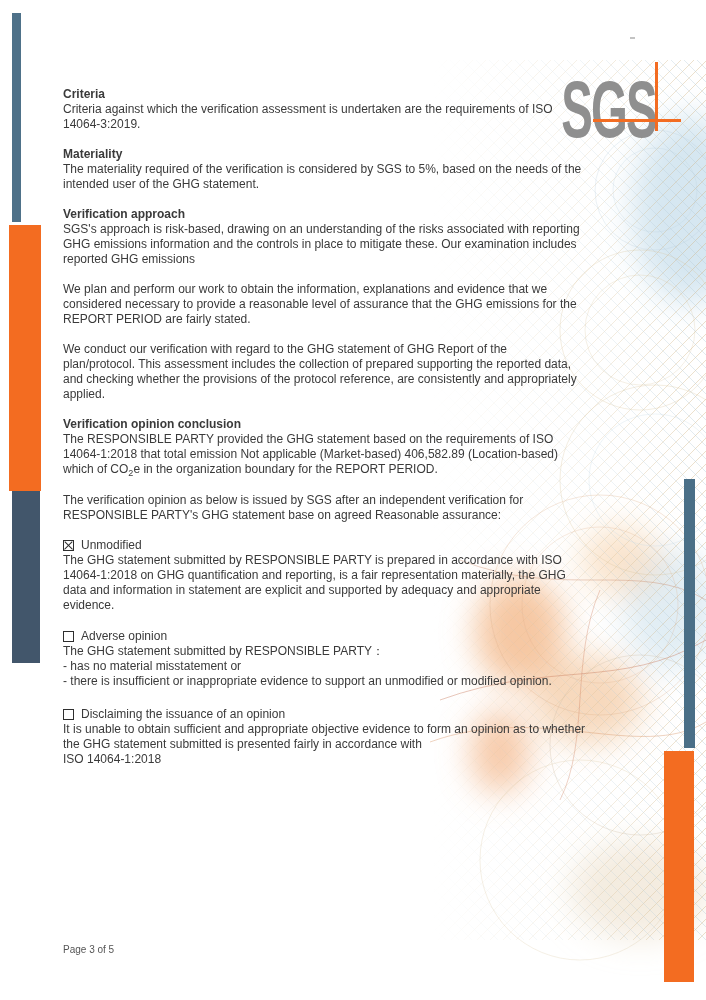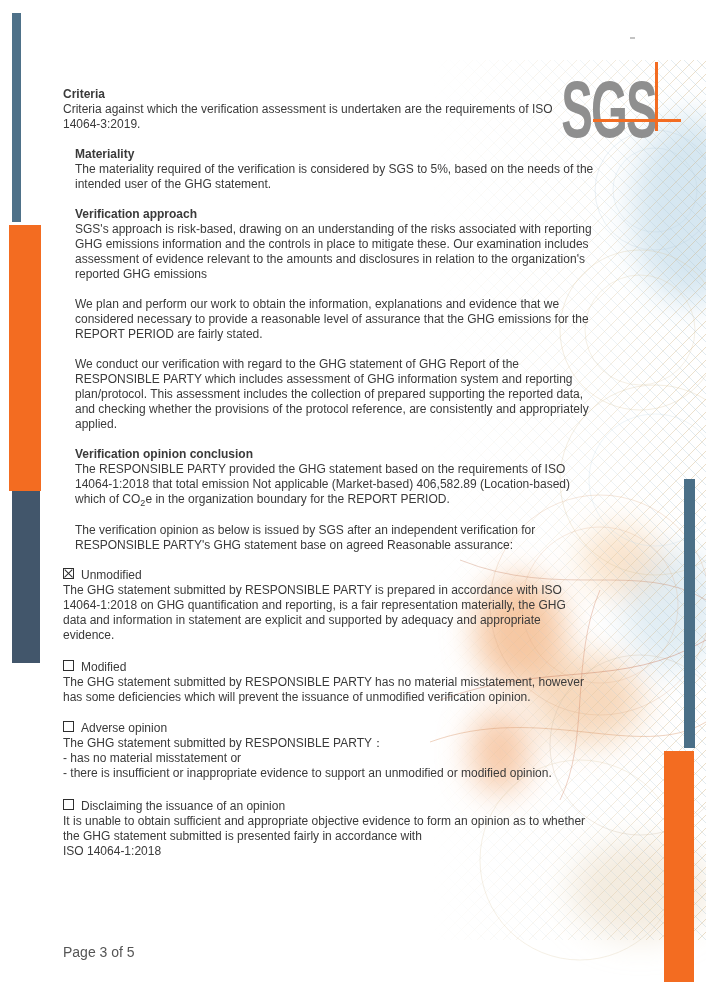--- a/index.html
+++ b/index.html
@@ -24,38 +24,38 @@
     color:#8f8f8f;transform:scaleX(.6);transform-origin:right top;
   }
   .cross-v{position:absolute;left:655px;top:62px;width:3px;height:69px;background:#f36c21;z-index:3;}
   .cross-h{position:absolute;left:593px;top:119px;width:88px;height:2.5px;background:#f36c21;z-index:3;}
   
   .bg-art{position:absolute;left:0;top:0;z-index:0;pointer-events:none;}
   
   .content{position:absolute;left:63px;top:87px;width:578px;z-index:2;font-size:12px;}
   .hd{font-weight:bold;line-height:15px;white-space:nowrap;}
   .ln{line-height:15px;white-space:nowrap;}
-  .gap{margin-top:15px;margin-left:12px;}
+  .gap{margin-top:15px;}
   .opt{margin-top:15px;}
   .opt.m17{margin-top:17px;}
   .opt.m16{margin-top:16px;}
   .opt.m18{margin-top:18px;}
-  .opt-row{display:flex;height:15px;line-height:15px;white-space:nowrap;}
+  .opt-row{display:flex;align-items:center;height:15px;line-height:15px;white-space:nowrap;}
   .cb{
     width:11px;height:11px;box-sizing:border-box;border:1.4px solid #2e2e2e;
     margin-right:7px;position:relative;flex:0 0 auto;
   }
   .cb.checked::before,.cb.checked::after{
     content:"";position:absolute;left:-1px;right:-1px;top:50%;height:1.4px;
     background:#2e2e2e;margin-top:-0.7px;
   }
   .cb.checked::before{transform:rotate(45deg);}
   .cb.checked::after{transform:rotate(-45deg);}
   sub.s2{font-size:9px;vertical-align:baseline;position:relative;top:2.5px;}
-  .footer{position:absolute;left:63px;top:944px;font-size:14px;color:#555;z-index:2;}
+  .footer{position:absolute;left:63px;top:944px;font-size:10px;color:#555;z-index:2;}
 </style>
 </head>
 <body>
 
 <svg class="bg-art" width="706" height="1000" viewBox="0 0 706 1000">
   <defs>
     <pattern id="lat" width="13" height="13" patternUnits="userSpaceOnUse">
       <path d="M0 13 L13 0" stroke="#cfb27f" stroke-width="0.7" opacity="0.6" fill="none"></path>
       <path d="M0 0 L13 13" stroke="#b8cdd9" stroke-width="0.7" opacity="0.6" fill="none"></path>
     </pattern>
@@ -124,33 +124,31 @@
   <div class="gap">
     <div class="hd">Materiality</div>
     <div class="ln">The materiality required of the verification is considered by SGS to 5%, based on the needs of the</div>
     <div class="ln">intended user of the GHG statement.</div>
   </div>
 
   <div class="gap">
     <div class="hd">Verification approach</div>
     <div class="ln">SGS's approach is risk-based, drawing on an understanding of the risks associated with reporting</div>
     <div class="ln">GHG emissions information and the controls in place to mitigate these. Our examination includes</div>
-    <div class="ln">assessment of evidence relevant to the amounts and disclosures in relation to the organization's</div>
     <div class="ln">reported GHG emissions</div>
   </div>
 
   <div class="gap">
     <div class="ln">We plan and perform our work to obtain the information, explanations and evidence that we</div>
     <div class="ln">considered necessary to provide a reasonable level of assurance that the GHG emissions for the</div>
     <div class="ln">REPORT PERIOD are fairly stated.</div>
   </div>
 
   <div class="gap">
     <div class="ln">We conduct our verification with regard to the GHG statement of GHG Report of the</div>
-    <div class="ln">RESPONSIBLE PARTY which includes assessment of GHG information system and reporting</div>
     <div class="ln">plan/protocol. This assessment includes the collection of prepared supporting the reported data,</div>
     <div class="ln">and checking whether the provisions of the protocol reference, are consistently and appropriately</div>
     <div class="ln">applied.</div>
   </div>
 
   <div class="gap">
     <div class="hd">Verification opinion conclusion</div>
     <div class="ln">The RESPONSIBLE PARTY provided the GHG statement based on the requirements of ISO</div>
     <div class="ln">14064-1:2018 that total emission Not applicable (Market-based) 406,582.89 (Location-based)</div>
     <div class="ln"><span>which of CO</span><sub class="s2">2</sub><span>e in the organization boundary for the REPORT PERIOD.</span></div>
@@ -165,28 +163,20 @@
     <div class="opt-row">
       <span class="cb checked"></span>
       <span>Unmodified</span>
     </div>
     <div class="ln">The GHG statement submitted by RESPONSIBLE PARTY is prepared in accordance with ISO</div>
     <div class="ln">14064-1:2018 on GHG quantification and reporting, is a fair representation materially, the GHG</div>
     <div class="ln">data and information in statement are explicit and supported by adequacy and appropriate</div>
     <div class="ln">evidence.</div>
   </div>
 
-  <div class="opt m17">
-    <div class="opt-row">
-      <span class="cb"></span>
-      <span>Modified</span>
-    </div>
-    <div class="ln">The GHG statement submitted by RESPONSIBLE PARTY has no material misstatement, however</div>
-    <div class="ln">has some deficiencies which will prevent the issuance of unmodified verification opinion.</div>
-  </div>
 
   <div class="opt m16">
     <div class="opt-row">
       <span class="cb"></span>
       <span>Adverse opinion</span>
     </div>
     <div class="ln">The GHG statement submitted by RESPONSIBLE PARTY：</div>
     <div class="ln">- has no material misstatement or</div>
     <div class="ln">- there is insufficient or inappropriate evidence to support an unmodified or modified opinion.</div>
   </div>

